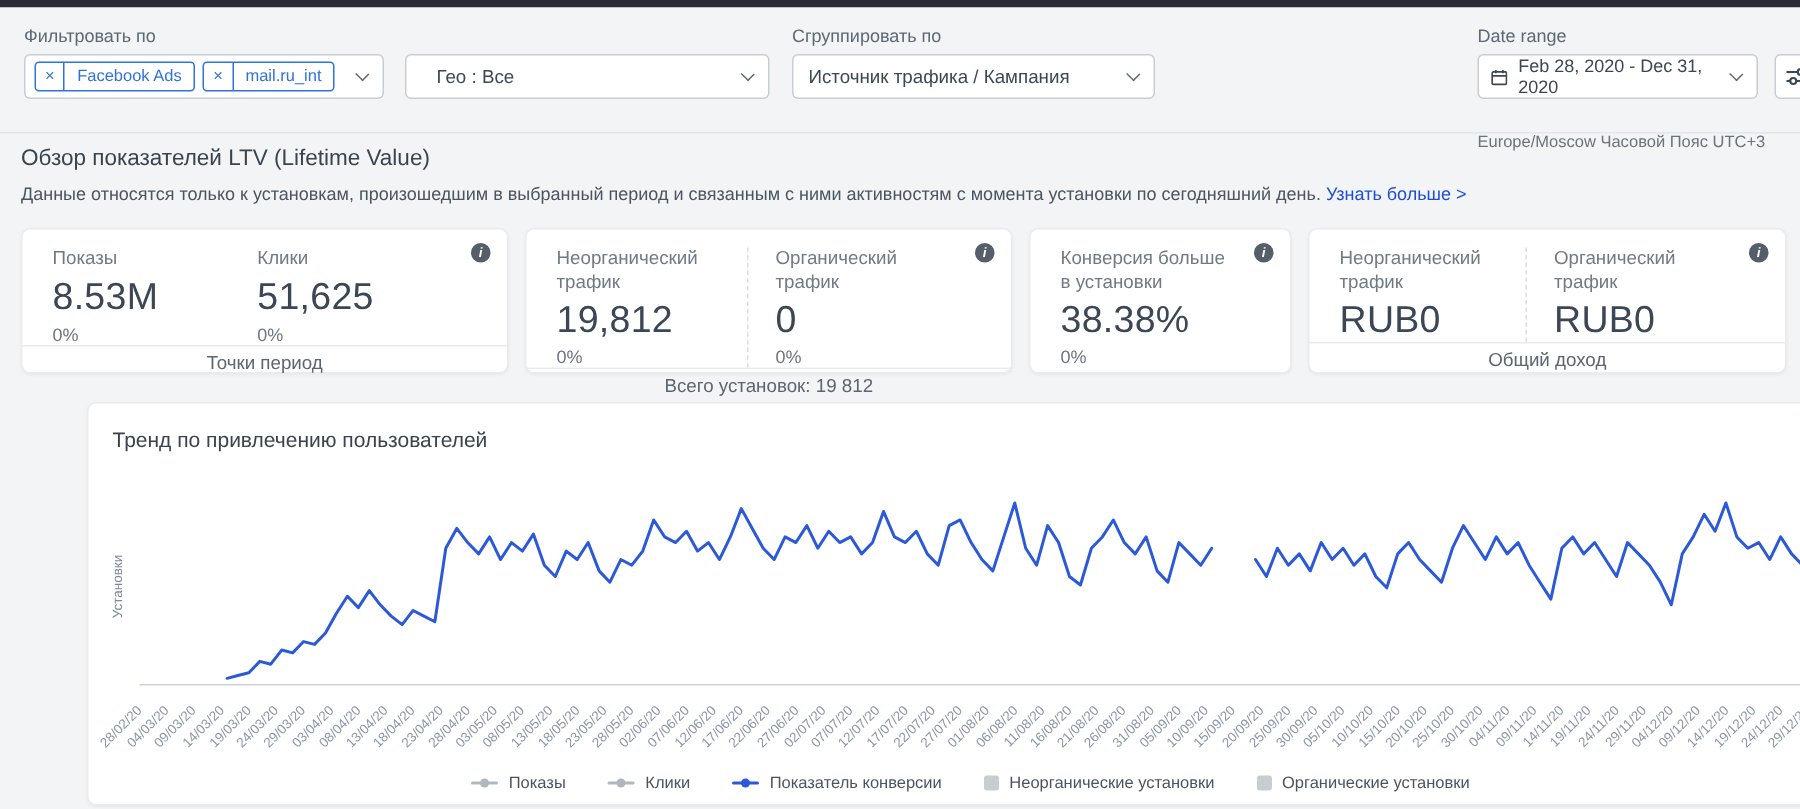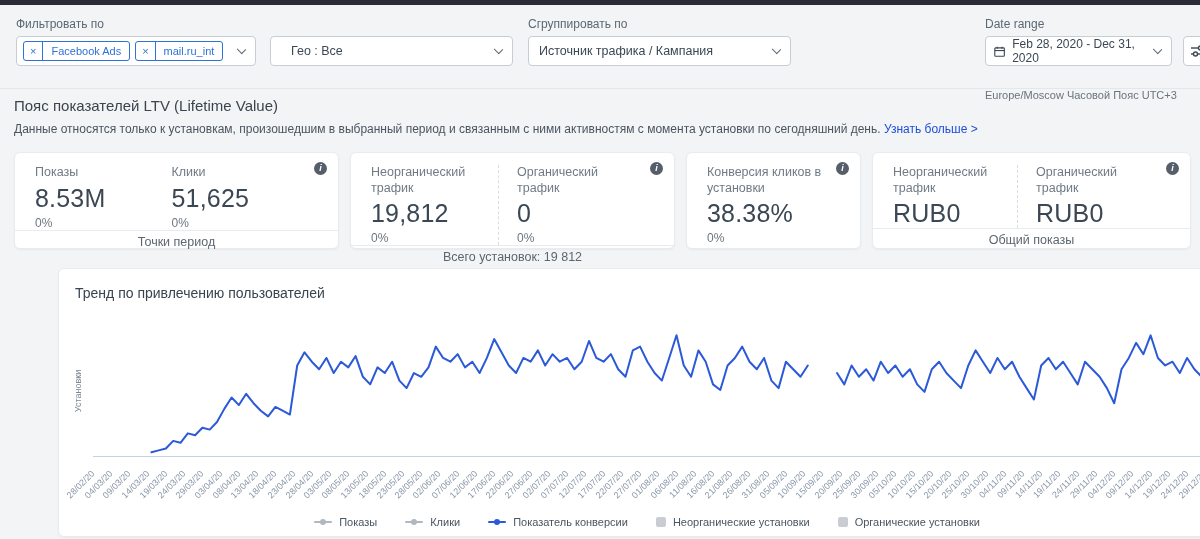--- a/index.html
+++ b/index.html
@@ -95,21 +95,21 @@
       </div>
     <span class="chev"></span>
   </div>
 
   <div class="combobox" style="left:270px; top:31px; width:243px;padding-left:20px;">
     <span>Гео : Все</span>
     <span class="chev"></span>
   </div>
 
   <div class="flabel" style="left:528px; top:12px;">Сгруппировать по</div>
-  <div class="combobox" style="left:528px; top:31px; width:263px;">
+  <div class="combobox" style="left:528px; top:31px; width:242px;">
     <span>Источник трафика / Кампания</span>
     <span class="chev"></span>
   </div>
 
   <div class="flabel" style="left:985px; top:12px;">Date range</div>
   <div class="combobox datebtn" style="left:985px; top:31px; width:187px; padding-left:8px;align-items:center;">
     <svg width="13" height="13" viewBox="0 0 14 14">
       <rect class="micon" x="1" y="2.5" width="12" height="10.5" rx="1"></rect>
       <line class="micon" x1="1" y1="5.8" x2="13" y2="5.8"></line>
       <line class="micon" x1="4" y1="1" x2="4" y2="3.6"></line>
@@ -124,21 +124,21 @@
     <svg width="16" height="14" viewBox="0 0 16 14">
       <line class="micon" x1="1" y1="4" x2="15" y2="4"></line>
       <line class="micon" x1="1" y1="10" x2="15" y2="10"></line>
       <circle cx="10.5" cy="4" r="2" fill="#fff" stroke="#3b4754" stroke-width="1.4"></circle>
       <circle cx="5.5" cy="10" r="2" fill="#fff" stroke="#3b4754" stroke-width="1.4"></circle>
     </svg>
   </div>
 </div>
 
 <div class="overview">
-  <div class="ov-title">Пояс показателей LTV (Lifetime Value)</div>
+  <div class="ov-title">Обзор показателей LTV (Lifetime Value)</div>
   <div class="ov-desc">
     <span>Данные относятся только к установкам, произошедшим в выбранный период и связанным с ними активностям с момента установки по сегодняшний день.</span>
     <a class="ov-link">Узнать больше &gt;</a>
   </div>
 </div>
 
 <div class="cards-row" id="cards-row">
     <div class="card" style="width: 325px;">
       <span class="info">i</span>
       <div class="card-body">
@@ -168,39 +168,39 @@
           <div class="m-value">0</div>
           <div class="m-delta">0%</div>
         </div>
       </div>
       <div class="card-footer">Всего установок: 19 812</div>
     </div>
     <div class="card" style="width: 175px;">
       <span class="info">i</span>
       <div class="card-body">
         <div class="metric">
-          <div class="m-label">Конверсия кликов в установки</div>
+          <div class="m-label">Конверсия больше в установки</div>
           <div class="m-value">38.38%</div>
           <div class="m-delta">0%</div>
         </div>
       </div>
     </div>
     <div class="card" style="width: 319px;">
       <span class="info">i</span>
       <div class="card-body">
         <div class="metric">
           <div class="m-label">Неорганический трафик</div>
           <div class="m-value">RUB0</div>
         </div>
         <div class="metric divided">
           <div class="m-label">Органический трафик</div>
           <div class="m-value">RUB0</div>
         </div>
       </div>
-      <div class="card-footer">Общий показы</div>
+      <div class="card-footer">Общий доход</div>
     </div>
   </div>
 
 <div class="chart-card">
   <div class="ch-title">Тренд по привлечению пользователей</div>
   <span class="info">i</span>
   <div class="axis-label" style="left:12px;">
     <span>Установки</span>
   </div>
   <div class="axis-label" style="right:6px;">

